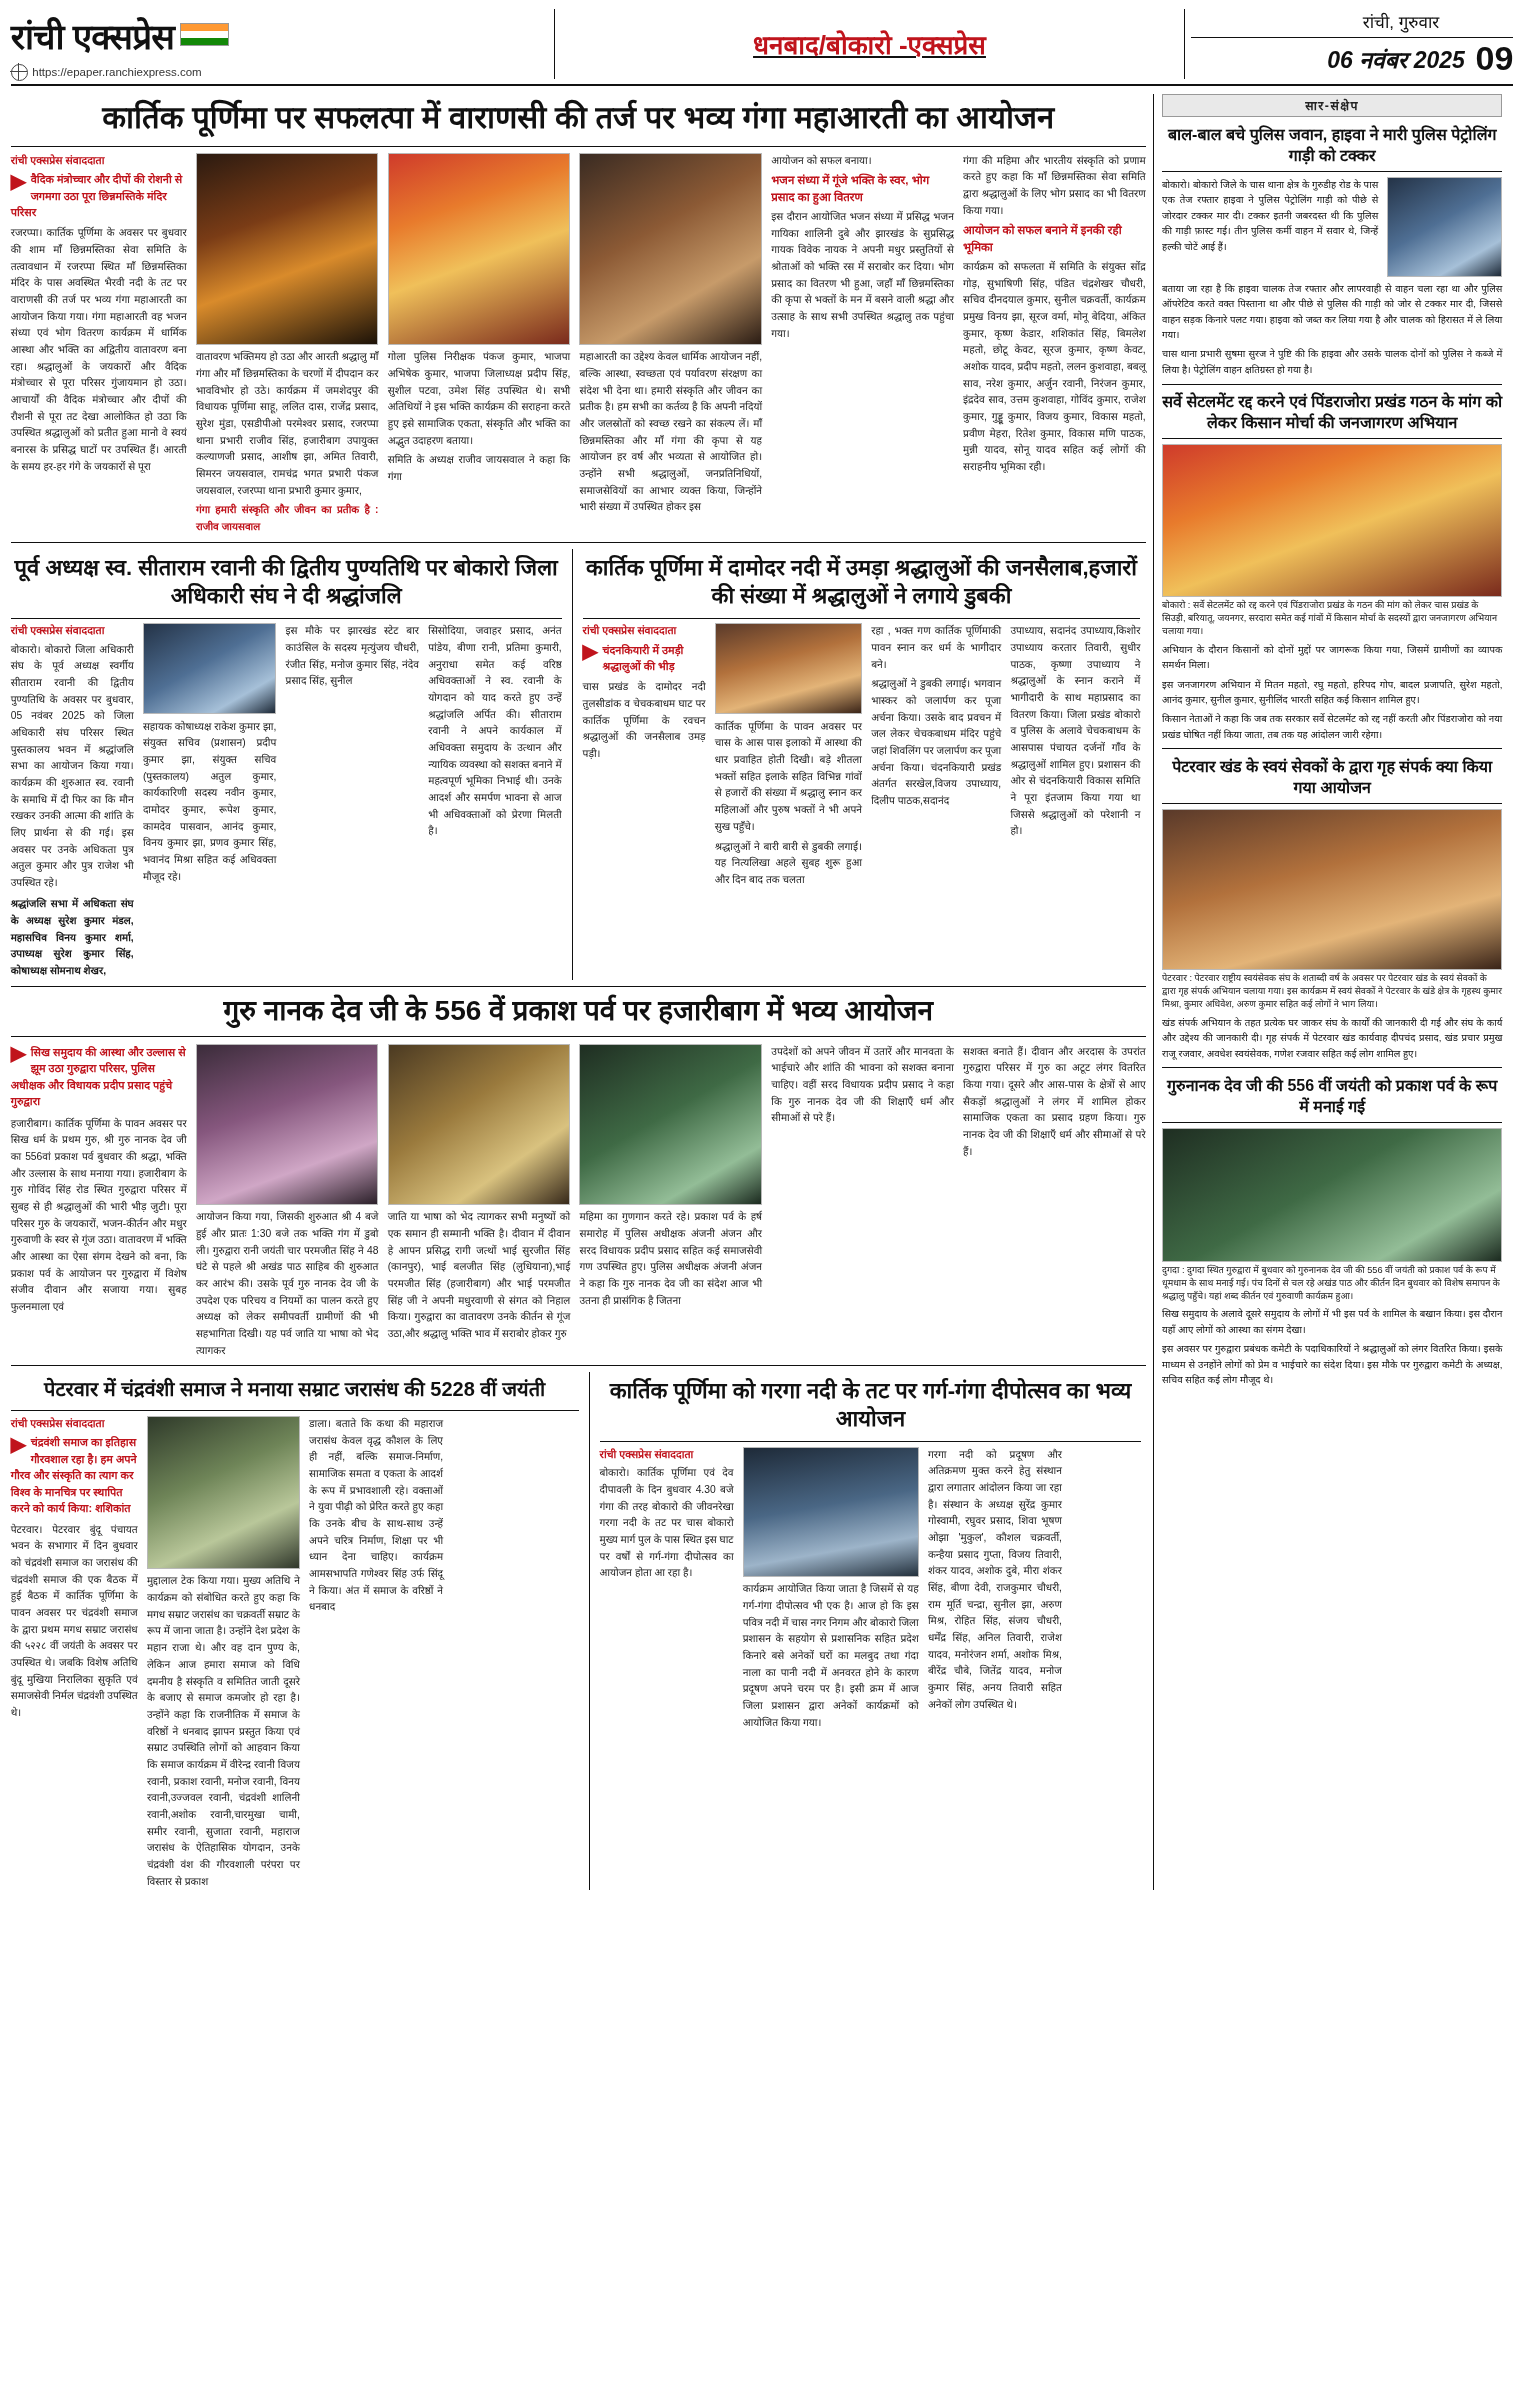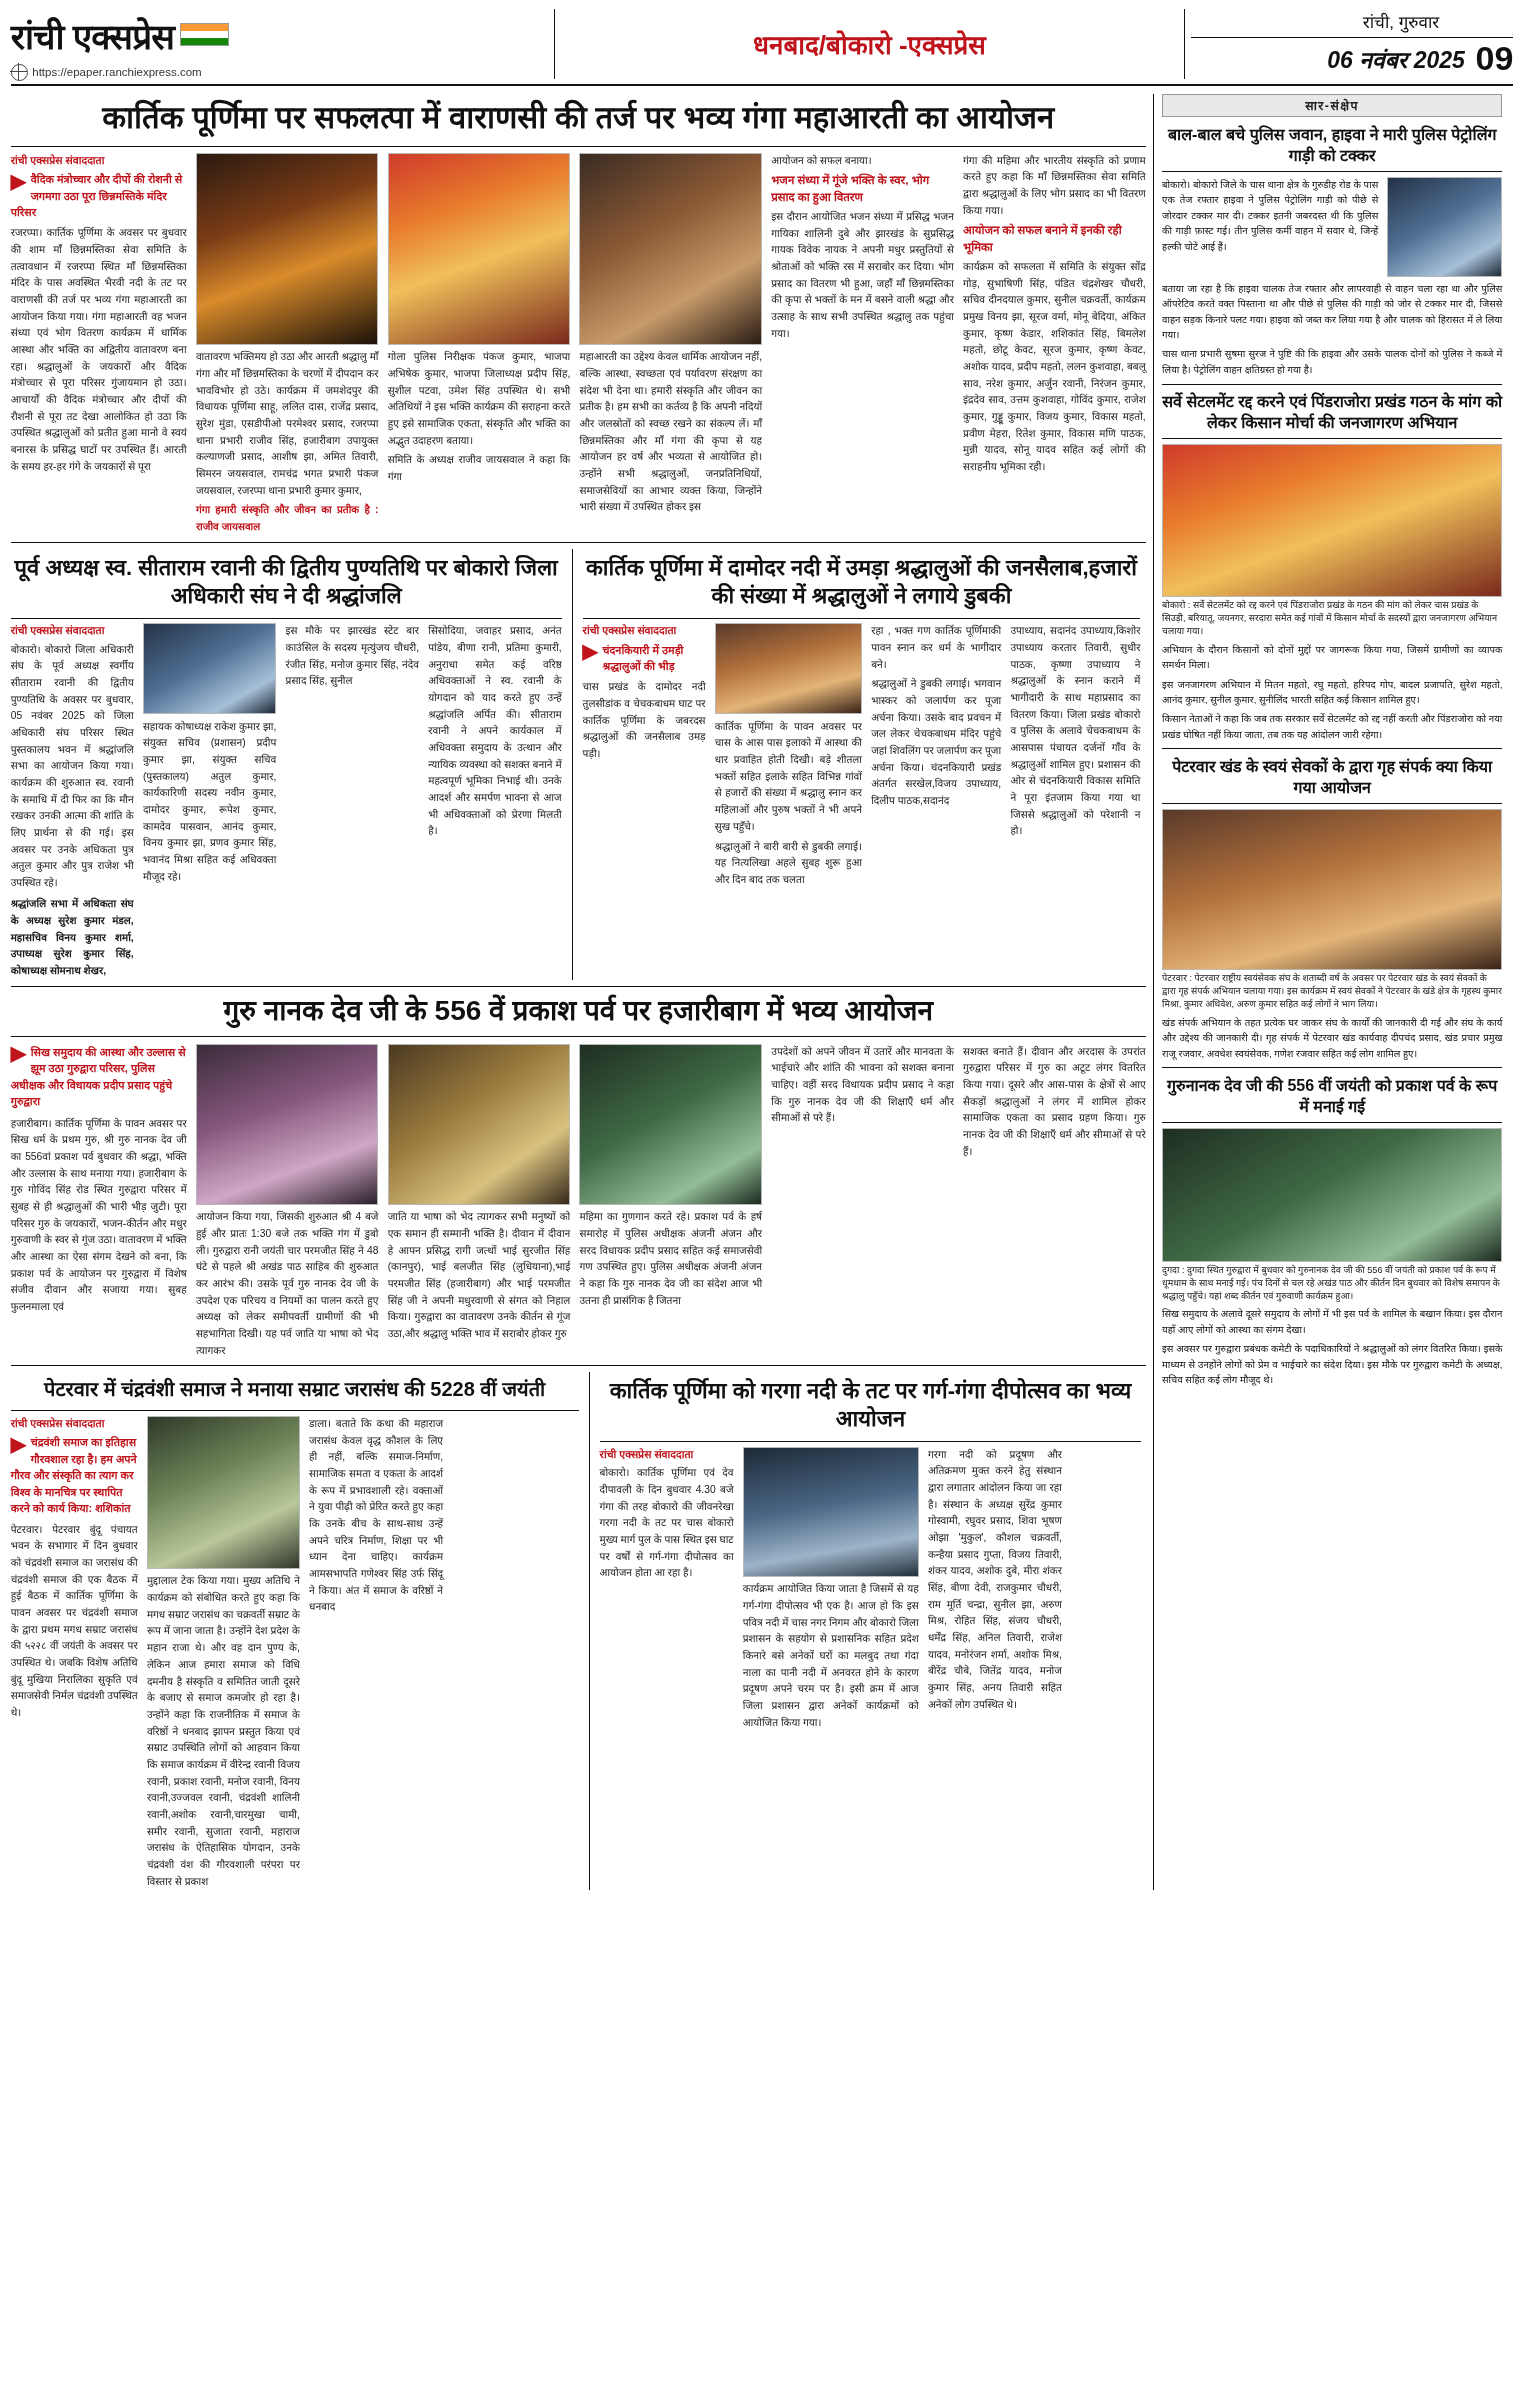--- a/index.html
+++ b/index.html
@@ -31,21 +31,21 @@
   .url-row { display:flex; align-items:center; gap:4.6px; margin-top:4.6px; }
   .globe {
     width:17px;height:17px;border-radius:50%;border:1.5px solid #444;display:inline-block;position:relative;
   }
   .globe:before{content:"";position:absolute;left:6.1px;top:-1.5px;width:1.5px;height:17px;background:#444;}
   .globe:after{content:"";position:absolute;top:6.1px;left:-1.5px;height:1.5px;width:17px;background:#444;}
   .url-text { font-size:11.5px; color:#333; }
 
   .mh-center {
     flex:1; display:flex; align-items:center; justify-content:center;
-    border-left:1.5px solid #111; border-right:1.5px solid #111; margin:1.5px 6.1px;
+    border-left:1.5px solid #111; border-right:1.5px solid #111; margin:1.5px 6.1px;text-decoration:underline;
   }
   .mh-center .title {
     font-size:26px; font-weight:bold; color:#c0141c;
   }
   .mh-right { width:322px; display:flex; flex-direction:column; justify-content:center; }
   .mh-right .loc { text-align:right; font-size:17px; padding-right:74px; color:#111;}
   .mh-right .datebar { display:flex; align-items:center; justify-content:flex-end; gap:10.7px; border-top:0.8px solid #111; margin-top:3.1px; padding-top:1.5px;}
   .mh-right .date { font-size:23px; font-weight:bold;font-style:italic; }
   .mh-right .pageno { font-size:34px; font-weight:bold; }
 
@@ -209,21 +209,21 @@
         <div style="width:568px; border-left:0.8px solid #111; padding-left:9.2px;">
           <div class="headline sm">कार्तिक पूर्णिमा में दामोदर नदी में उमड़ा श्रद्धालुओं की जनसैलाब,हजारों की संख्या में श्रद्धालुओं ने लगाये डुबकी</div>
           <div class="rule-thin"></div>
           <div class="cols4" style="margin-top:3.1px;">
             <div class="c" style="max-width:123px;">
               <div class="byline">रांची एक्सप्रेस संवाददाता</div>
               <div class="lead">
                 <span class="drop">▶</span>
                 <span>चंदनकियारी में उमड़ी श्रद्धालुओं की भीड़</span>
               </div>
-              <div class="txt" style="margin-top:4.6px;">चास प्रखंड के दामोदर नदी तुलसीडांक व चेचकबाधम घाट पर कार्तिक पूर्णिमा के जबरदस श्रद्धालुओं की जनसैलाब उमड़ पड़ी।</div>
+              <div class="txt" style="margin-top:4.6px;">चास प्रखंड के दामोदर नदी तुलसीडांक व चेचकबाधम घाट पर कार्तिक पूर्णिमा के रवचन श्रद्धालुओं की जनसैलाब उमड़ पड़ी।</div>
             </div>
             <div class="c" style="max-width:150px;">
               <div class="photo ph-f" style="height:91px;"></div>
               <div class="txt" style="margin-top:4.6px;">कार्तिक पूर्णिमा के पावन अवसर पर चास के आस पास इलाको में आस्था की धार प्रवाहित होती दिखी। बड़े शीतला भक्तों सहित इलाके सहित विभिन्न गांवों से हजारों की संख्या में श्रद्धालु स्नान कर महिलाओं और पुरुष भक्तों ने भी अपने सुख पहुँचे।</div>
               <div class="txt" style="margin-top:3.1px;">श्रद्धालुओं ने बारी बारी से डुबकी लगाई। यह नित्यलिखा अहले सुबह शुरू हुआ और दिन बाद तक चलता</div>
             </div>
             <div class="c" style="max-width:130px;">
               <div class="txt">रहा , भक्त गण कार्तिक पूर्णिमाकी पावन स्नान कर धर्म के भागीदार बने।</div>
               <div class="txt" style="margin-top:3.1px;">श्रद्धालुओं ने डुबकी लगाई। भगवान भास्कर को जलार्पण कर पूजा अर्चना किया। उसके बाद प्रवचन में जल लेकर चेचकबाधम मंदिर पहुंचे जहां शिवलिंग पर जलार्पण कर पूजा अर्चना किया। चंदनकियारी प्रखंड अंतर्गत सरखेल,विजय उपाध्याय, दिलीप पाठक,सदानंद</div>
             </div>

